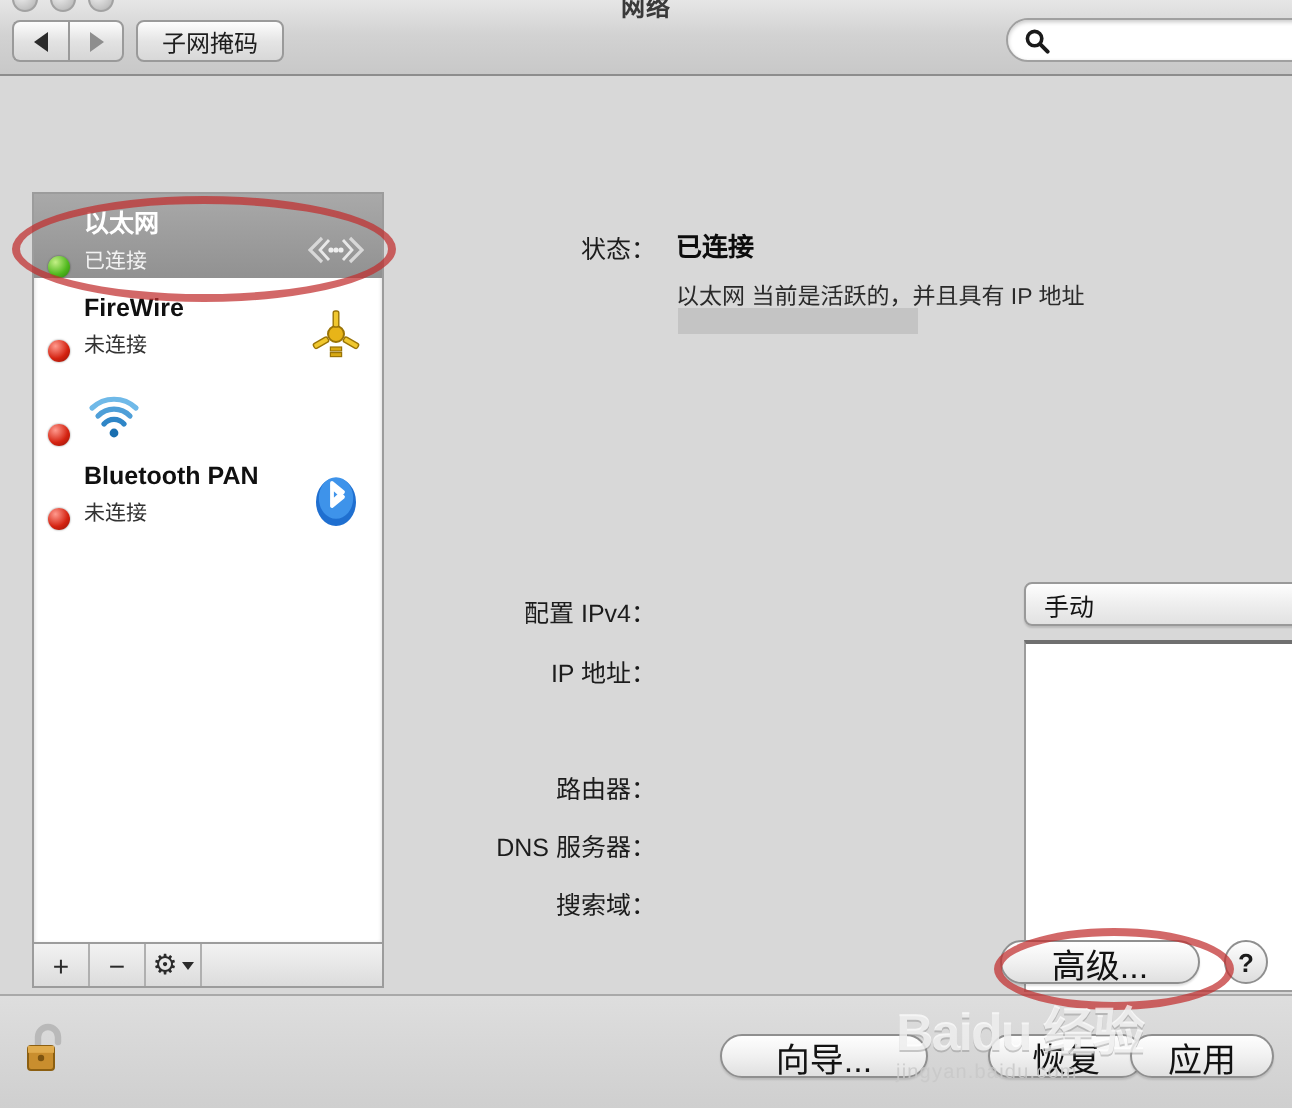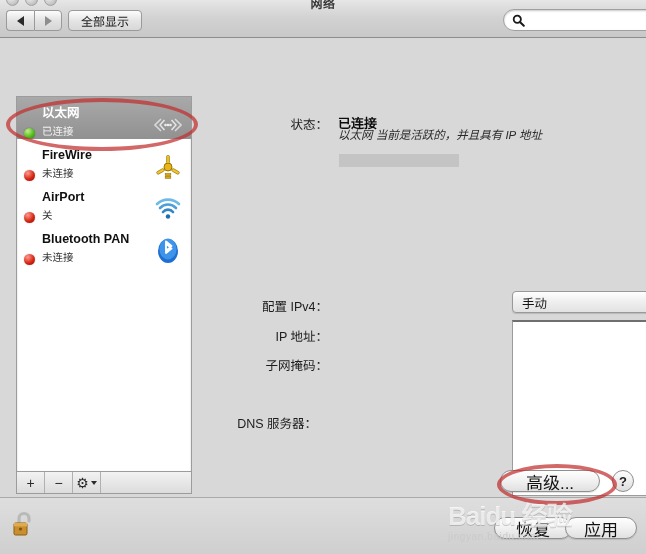--- a/index.html
+++ b/index.html
@@ -214,21 +214,21 @@
 
     <div class="navgroup">
       <div class="navbtn back">
         <span class="tri"></span>
       </div>
       <div class="navbtn fwd">
         <span class="tri"></span>
       </div>
     </div>
 
-    <div class="showall">全部显示</div>
+    <div class="showall">子网掩码</div>
 
     <div class="searchwrap">
       <svg width="13" height="13" viewBox="0 0 13 13">
         <circle cx="5.3" cy="5.3" r="3.6" fill="none" stroke="#1a1a1a" stroke-width="1.8"></circle>
         <line x1="8.2" y1="8.2" x2="11.8" y2="11.8" stroke="#1a1a1a" stroke-width="2" stroke-linecap="round"></line>
       </svg>
       <input class="searchinput" type="text" placeholder="" style="">
     </div>
   </div>
 
@@ -269,24 +269,20 @@
             <rect x="1.5" y="16" width="8" height="2.8" rx="1" fill="#f0c72e" stroke="#9a7406" stroke-width=".7" transform="rotate(-30 5.5 17.4)"></rect>
             <rect x="16.5" y="16" width="8" height="2.8" rx="1" fill="#f0c72e" stroke="#9a7406" stroke-width=".7" transform="rotate(30 20.5 17.4)"></rect>
             <rect x="10.2" y="19.5" width="5.6" height="2" fill="#d8a914" stroke="#9a7406" stroke-width=".6"></rect>
             <rect x="10.2" y="22.3" width="5.6" height="2" fill="#d8a914" stroke="#9a7406" stroke-width=".6"></rect>
           </svg>
         </span>
       </div>
 
       <div class="srow">
         <span class="dot red"></span>
-        <span class="stext">
-          <span class="sname">AirPort</span><br>
-          <span class="sstat">关</span>
-        </span>
         <span class="sicon">
           <svg width="26" height="22" viewBox="0 0 26 22">
             <path d="M2 6 A16 16 0 0 1 24 6" fill="none" stroke="#6fb9e8" stroke-width="2.6" stroke-linecap="round"></path>
             <path d="M5 10 A11 11 0 0 1 21 10" fill="none" stroke="#4e9fd8" stroke-width="2.6" stroke-linecap="round"></path>
             <path d="M8 14 A6.5 6.5 0 0 1 18 14" fill="none" stroke="#2f86c7" stroke-width="2.6" stroke-linecap="round"></path>
             <circle cx="13" cy="18.5" r="2.2" fill="#1a6fb0"></circle>
           </svg>
         </span>
       </div>
 
@@ -316,52 +312,54 @@
           <span class="gearcv"></span>
         </span>
       </div>
       <div class="sbfill"></div>
     </div>
 
     <div class="panel">
 
       <div class="plabel" style="left:50px;top:22px;width:72px;">状态：</div>
       <div class="pvalue statusbig" style="left:132px;top:21px;">已连接</div>
-      <div class="pvalue statusdesc" style="left:132px;top:34px;font-style:italic;">以太网 当前是活跃的，并且具有 IP 地址</div>
+      <div class="pvalue statusdesc" style="left:132px;top:47px;">以太网 当前是活跃的，并且具有 IP 地址</div>
       <div class="redact" style="left:133px;top:62px;width:120px;height:13px;"></div>
 
       <div class="plabel" style="left:36px;top:204px;width:86px;">配置 IPv4：</div>
       <div class="popup" id="ipv4popup">
         <span class="pv">手动</span>
 
       </div>
 
       <div class="bigfield"></div>
 
       <div class="plabel" style="left:22px;top:234px;width:100px;">IP 地址：</div>
-      <div class="plabel" style="left:22px;top:263px;width:100px;">子网掩码：</div>
-      <div class="plabel" style="left:11px;top:321px;width:100px;">DNS 服务器：</div>
+      <div class="plabel" style="left:22px;top:292px;width:100px;">路由器：</div>
+      <div class="plabel" style="left:22px;top:321px;width:100px;">DNS 服务器：</div>
+      <div class="plabel" style="left:22px;top:350px;width:100px;">搜索域：</div>
 
     </div>
   </div>
 
   <div class="advrow"></div>
   <div class="btn" id="advbtn">高级...</div>
   <div class="helpbtn">?</div>
 
   <div class="footer">
     <span class="lockicon">
       <svg width="24" height="30" viewBox="0 0 24 30">
         <path d="M7 13 L7 8.5 A5 5 0 0 1 17 8.5 L17 11" fill="none" stroke="#b9b9b9" stroke-width="3.2" stroke-linecap="round"></path>
         <rect x="2" y="13" width="13" height="12" rx="1.5" fill="#c98e2e" stroke="#8c5f11" stroke-width="1"></rect>
         <rect x="2" y="13" width="13" height="3.4" fill="#e0ab4c"></rect>
         <circle cx="8.5" cy="19" r="1.6" fill="#7d5410"></circle>
       </svg>
     </span>
 
+    <div class="btn" id="wizardbtn">向导...</div>
     <div class="btn" id="revertbtn">恢复</div>
     <div class="btn" id="applybtn">应用</div>
   </div>
 
   <div class="anno">
     <div class="ellipse" id="anno1"></div>
     <div class="ellipse" id="anno2"></div>
   </div>
 
   <div class="wm">

